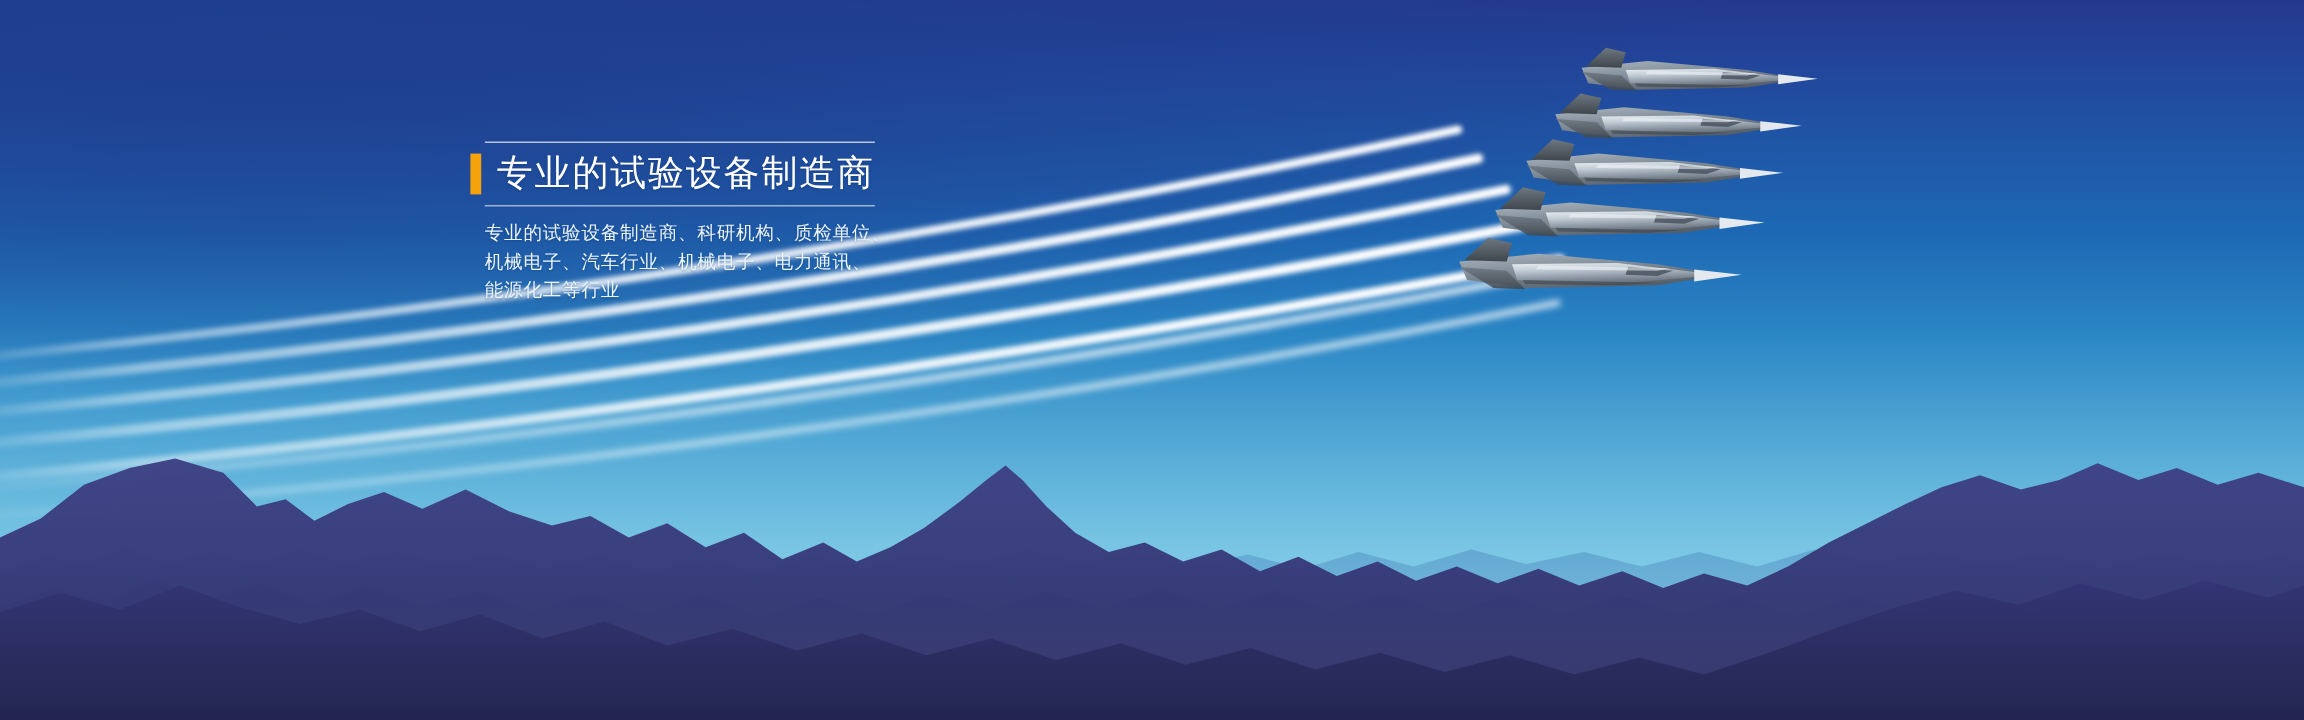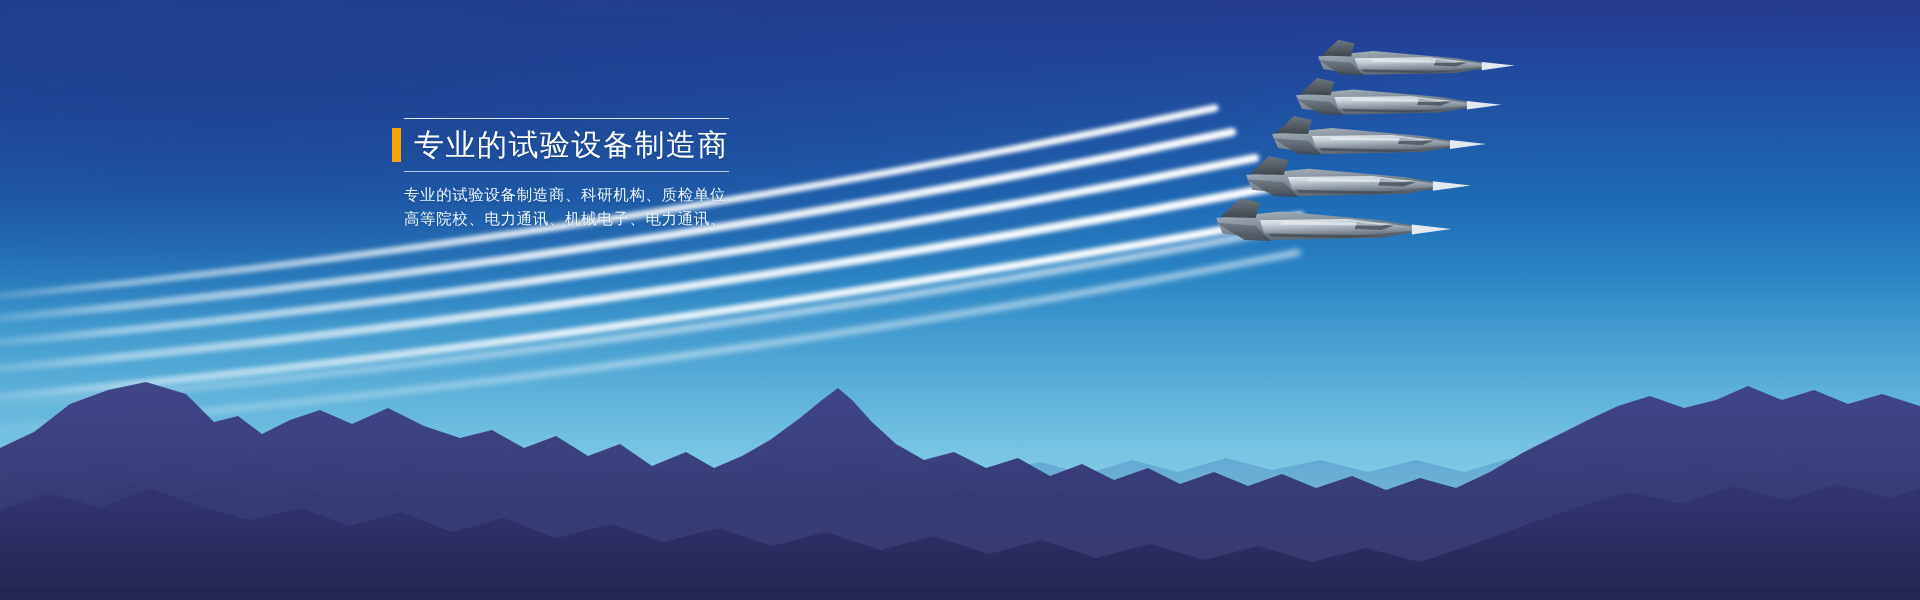--- a/index.html
+++ b/index.html
@@ -286,17 +286,18 @@
 
     <div class="headline-row">
       <div class="accent-bar"></div>
       <div class="headline">专业的试验设备制造商</div>
     </div>
 
     <div class="rule-bottom"></div>
 
     <div class="sublines">
       <div class="subline">专业的试验设备制造商、科研机构、质检单位、</div>
-      <div class="subline">高等院校、电力通讯、机械电子、电力通讯、</div>
+      <div class="subline">机械电子、汽车行业、机械电子、电力通讯、</div>
+      <div class="subline">能源化工等行业</div>
     </div>
   </div>
 
 </div>
 
 </body></html>

